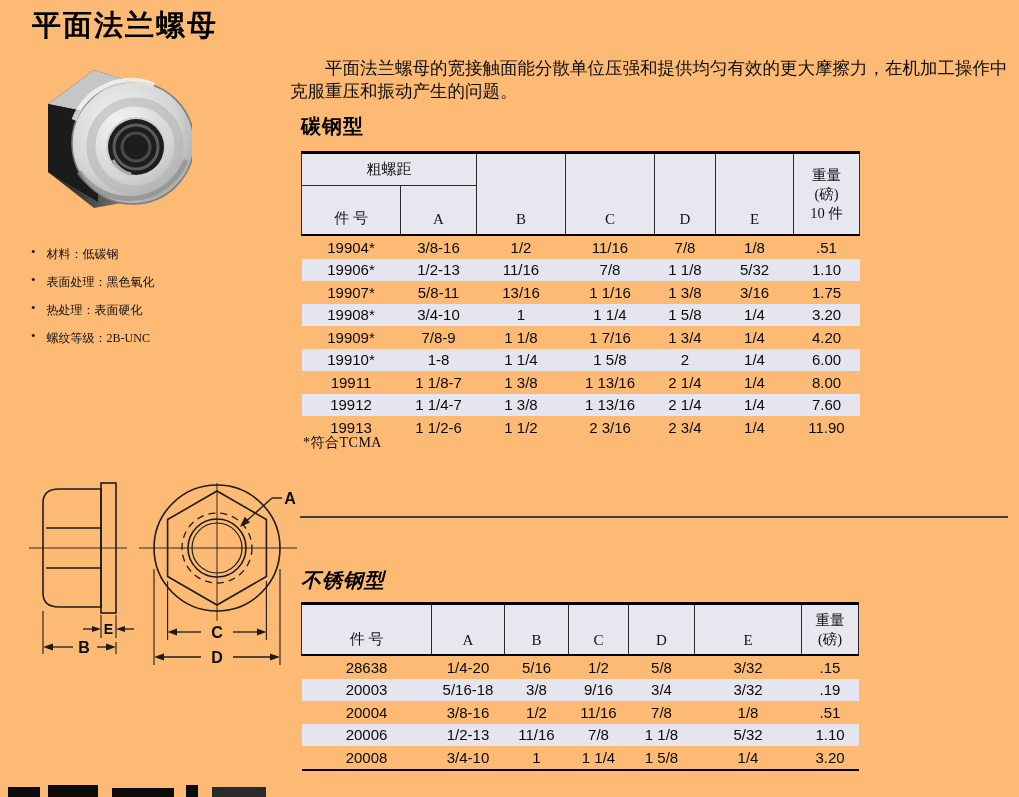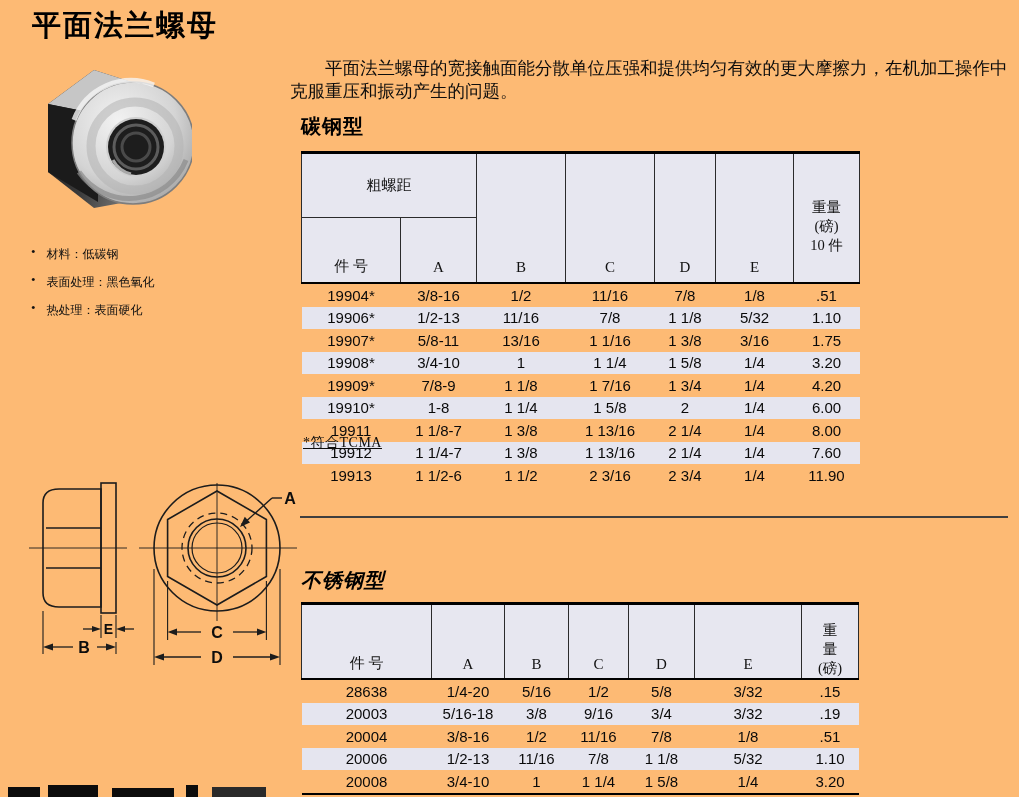--- a/index.html
+++ b/index.html
@@ -28,21 +28,21 @@
   
   ul.specs { margin:0; padding:0; list-style:none; font-size:12px; }
   ul.specs li { line-height:27px; white-space:nowrap; }
   ul.specs li::before { content:"•"; font-size:13px; margin-right:11px; position:relative; top:-2px; }
 
   
   table.spec { border-collapse:collapse; table-layout:fixed; }
   .spec th {
     font-weight:normal; font-family:"Liberation Serif", serif; font-size:15px;
     background:#e7e7f0; border:1px solid #2b2b2b; border-bottom:2px solid #000;
-    padding:16px; text-align:center;
+    padding:0; text-align:center;
   }
   .spec thead tr:first-child th { border-top:3px solid #000; }
   .spec td {
     font-family:"Liberation Sans", sans-serif; font-size:15px; text-align:center;
     height:22.5px; padding:0; border:none; color:#0a0a0a;
   }
   .spec tbody tr:nth-child(even) { background:#e5e5ef; }
 
   #t1 .grp { border-bottom:1px solid #2b2b2b; height:31px; vertical-align:middle; }
   #t1 tr.sub th { height:42px; vertical-align:bottom; padding-bottom:6px; }
@@ -205,26 +205,27 @@
           <td>1 1/2-6</td>
           <td>1 1/2</td>
           <td>2 3/16</td>
           <td>2 3/4</td>
           <td>1/4</td>
           <td>11.90</td>
         </tr>
       </tbody>
   </table>
 
-  <div class="abs footnote" style="left:303px; top:434px;text-decoration:underline;">*符合TCMA</div>
+  <div class="abs footnote" style="left:303px; top:434px;">*符合TCMA</div>
 
   <ul class="abs specs" style="left:31px; top:240px;">
       <li>材料：低碳钢</li>
       <li>表面处理：黑色氧化</li>
       <li>热处理：表面硬化</li>
+      <li>螺纹等级：2B-UNC</li>
     </ul>
 
   <svg class="abs" style="left:13px; top:481px;" width="288" height="192" viewBox="0 0 288 192">
     <g stroke="#1c1c1c" stroke-width="1.6" fill="none">
       <path d="M88,8 L46,8 Q30,8 30,22 L30,112 Q30,126 46,126 L88,126 Z"></path>
       <path d="M33,47 H88 M33,87 H88" stroke-width="1.3"></path>
       <rect x="88" y="2" width="15" height="130"></rect>
       <line x1="16" y1="67" x2="114" y2="67" stroke-width="0.9"></line>
 
       <line x1="88" y1="134" x2="88" y2="157" stroke-width="1.1"></line>

